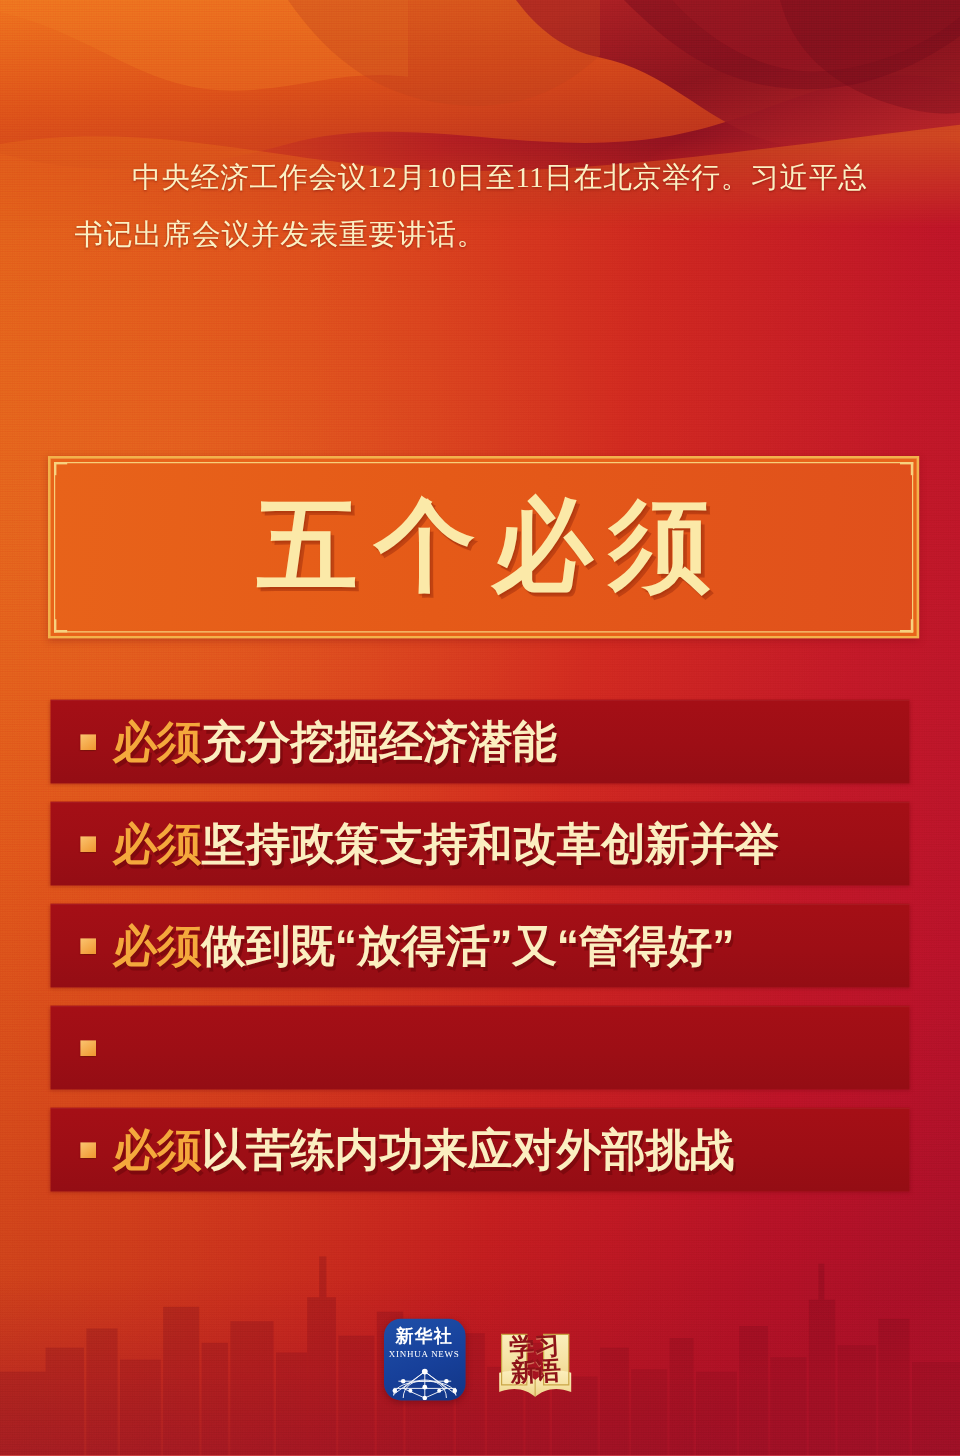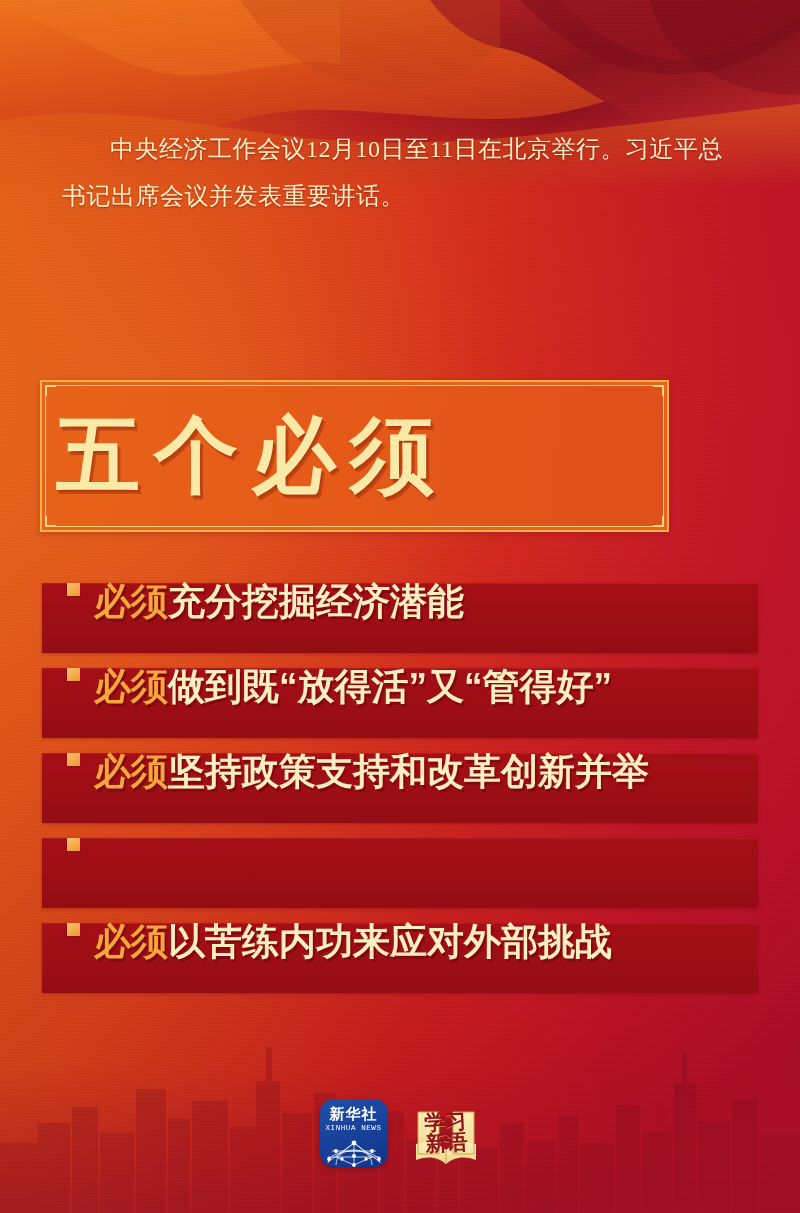--- a/index.html
+++ b/index.html
@@ -42,26 +42,26 @@
     position:absolute;left:62px;top:126px;width:676px;
     font-family:"Liberation Serif", serif;
     color:#fbf0c3;
     font-size:24px;line-height:47px;
     letter-spacing:.5px;
     text-shadow:0 1px 2px rgba(110,10,10,.55);
   }
   .intro p{margin:0;text-indent:2em;}
   
   .title-box{
-    position:absolute;left:40px;top:380px;width:629px;height:152px;
+    position:absolute;left:40px;top:380px;width:726px;height:152px;
     background:linear-gradient(95deg,#e8631a 0%,#e55a18 45%,#e0501c 100%);
     border:2px solid #f3b24b;
     box-shadow:inset 0 0 0 3px rgba(232,99,26,1), inset 0 0 0 4px #f7cf7a, 0 2px 6px rgba(120,10,20,.30);
     box-sizing:border-box;
-    display:flex;align-items:center;
+    display:flex;align-items:center;justify-content:center;
   }
   .title-box .corner{position:absolute;width:9px;height:9px;border:2px solid #f7d27f;}
   .title-box .c-tl{left:3px;top:3px;border-right:none;border-bottom:none;}
   .title-box .c-tr{right:3px;top:3px;border-left:none;border-bottom:none;}
   .title-box .c-bl{left:3px;bottom:3px;border-right:none;border-top:none;}
   .title-box .c-br{right:3px;bottom:3px;border-left:none;border-top:none;}
   .headline{
     font-family:"Liberation Serif", serif;
     font-weight:bold;
     font-size:84px;line-height:1;
@@ -71,21 +71,21 @@
       3px 4px 0 rgba(150,40,10,.45),
       1px 2px 1px rgba(160,50,10,.40);
   }
   
   .must-list{position:absolute;left:42px;top:583px;width:716px;}
   .must-row{
     position:relative;
     height:70px;margin-bottom:15px;
     background:linear-gradient(180deg,#a50f16 0%,#9d0e15 55%,#940d14 100%);
     box-shadow:inset 0 1px 0 rgba(255,255,255,.06), 0 1px 3px rgba(110,5,15,.35);
-    display:flex;
+    display:flex;align-items:center;
   }
   .bullet{
     width:13px;height:13px;flex:0 0 13px;margin-left:25px;margin-right:14px;
     background:linear-gradient(145deg,#fbc470,#ef962f);
     box-shadow:0 1px 1px rgba(90,20,0,.5);
   }
   .must-text{
     font-family:"Liberation Sans", sans-serif;
     font-weight:bold;
     font-size:37px;line-height:1;
@@ -105,21 +105,21 @@
     background:linear-gradient(160deg,#1f4fa8 0%,#17409a 55%,#123585 100%);
     position:relative;overflow:hidden;
     box-shadow:0 2px 5px rgba(90,8,18,.45);
     display:flex;flex-direction:column;align-items:center;
   }
   .logo-xinhua .cn{
     margin-top:7px;font-family:"Liberation Sans", sans-serif;font-weight:bold;
     font-size:15px;color:#ffffff;letter-spacing:1px;line-height:16px;
   }
   .logo-xinhua .en{
-    font-family:Liberation Mono, monospace;font-size:7.5px;color:#ffffff;
+    font-family:Liberation Serif, serif;font-size:7.5px;color:#ffffff;
     letter-spacing:.6px;margin-top:2px;
   }
   .logo-xinhua .net{position:absolute;left:0;bottom:0;width:68px;height:32px;}
   .logo-xuexi{
     width:70px;height:70px;position:relative;
     display:flex;align-items:center;justify-content:center;
   }
   .logo-xuexi .book{position:absolute;inset:0;}
   .logo-xuexi .zi{
     position:relative;z-index:2;
@@ -230,26 +230,26 @@
 
   <div class="must-list">
 
     <div class="must-row">
       <span class="bullet"></span>
       <span class="must-text"><span class="kw">必须</span><span>充分挖掘经济潜能</span></span>
     </div>
 
     <div class="must-row">
       <span class="bullet"></span>
+      <span class="must-text"><span class="kw">必须</span><span>坚持政策支持和改革创新并举</span></span>
+    </div>
+
+    <div class="must-row">
+      <span class="bullet"></span>
       <span class="must-text"><span class="kw">必须</span><span>做到既“放得活”又“管得好”</span></span>
-    </div>
-
-    <div class="must-row">
-      <span class="bullet"></span>
-      <span class="must-text"><span class="kw">必须</span><span>坚持政策支持和改革创新并举</span></span>
     </div>
 
     <div class="must-row">
       <span class="bullet"></span>
     </div>
 
     <div class="must-row">
       <span class="bullet"></span>
       <span class="must-text"><span class="kw">必须</span><span>以苦练内功来应对外部挑战</span></span>
     </div>

